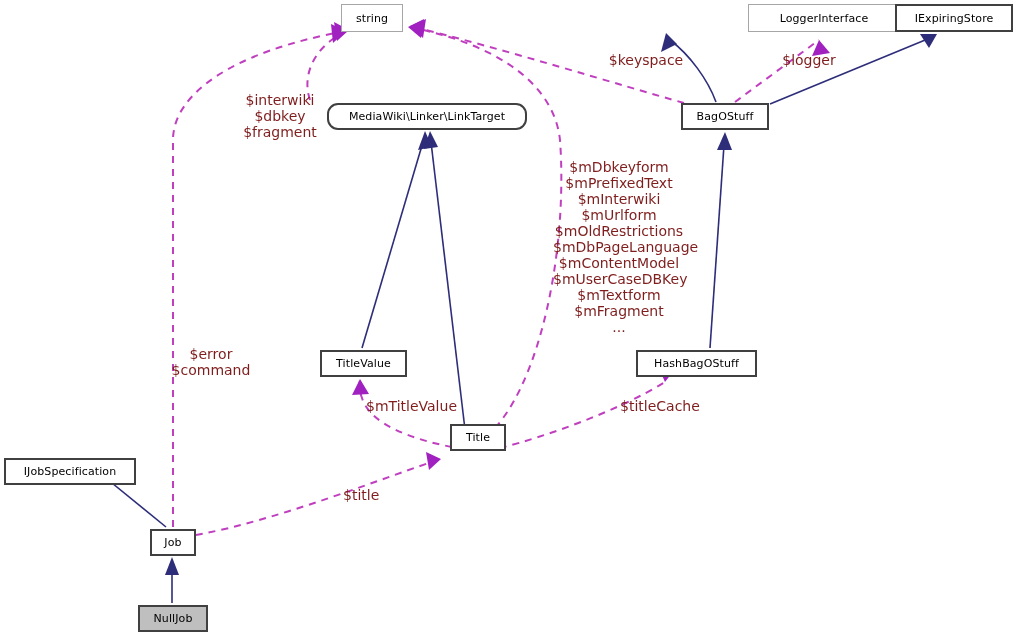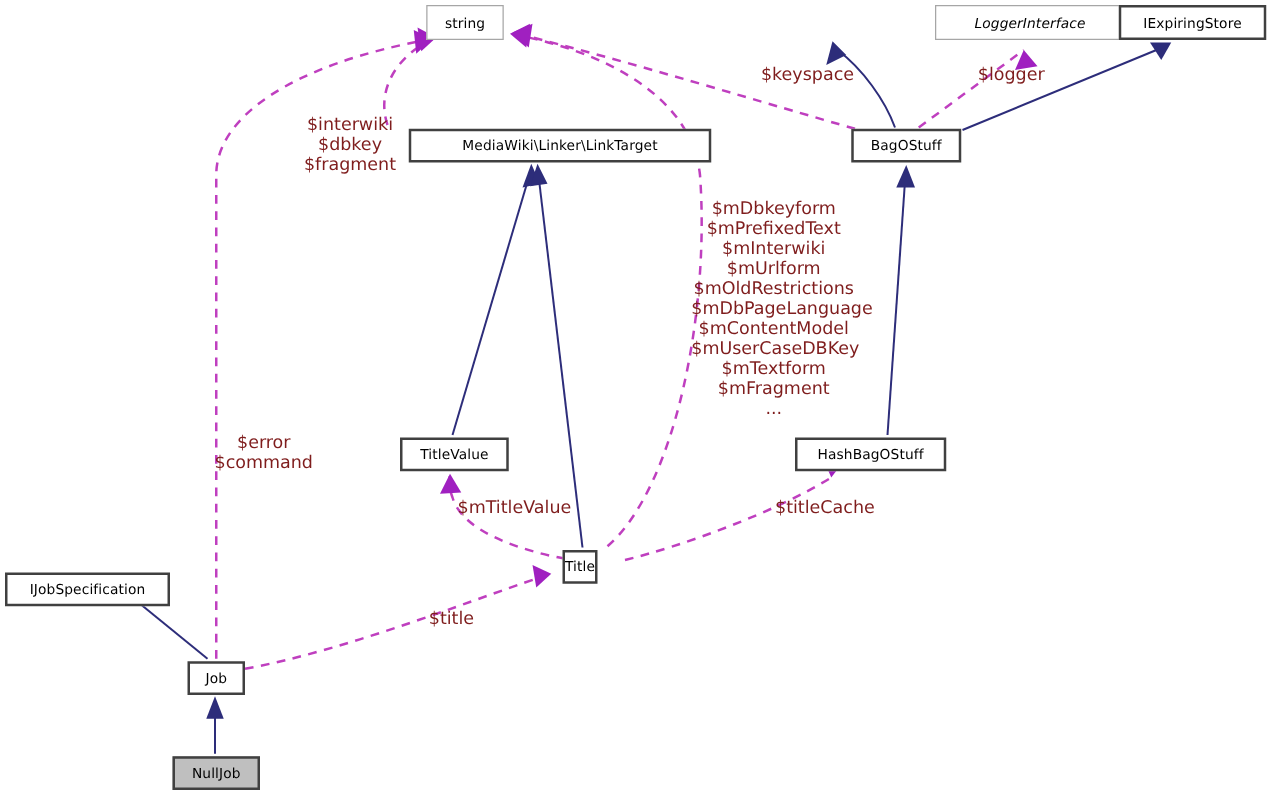--- a/index.html
+++ b/index.html
@@ -119,27 +119,27 @@
       <polygon points="430,131 424,149 438,147"></polygon>
       <polygon points="88,464 104,476 96,460"></polygon>
       <polygon points="172,557 165,575 179,575"></polygon>
       <polygon points="666,33 661,52 677,44"></polygon>
       <polygon points="937,34 920,34 929,48"></polygon>
       <polygon points="725,132 717,150 732,150"></polygon>
     </g>
   </svg>
 
   <div class="node thin" style="left:341px; top:4px;   width:62px;  height:28px;">string</div>
-  <div class="node thin" style="left:748px; top:4px;   width:152px; height:28px;font-style:italic;">LoggerInterface</div>
+  <div class="node thin" style="left:748px; top:4px;   width:152px; height:28px;">LoggerInterface</div>
   <div class="node thick" style="left:895px; top:4px;   width:118px; height:28px;">IExpiringStore</div>
-  <div class="node thick" style="left:327px; top:103px; width:242px; height:27px;">MediaWiki\Linker\LinkTarget</div>
+  <div class="node thick" style="left:327px; top:103px; width:200px; height:27px;border-radius:11px;">MediaWiki\Linker\LinkTarget</div>
   <div class="node thick" style="left:681px; top:103px; width:88px;  height:27px;">BagOStuff</div>
   <div class="node thick" style="left:320px; top:350px; width:87px;  height:27px;">TitleValue</div>
   <div class="node thick" style="left:636px; top:350px; width:121px; height:27px;">HashBagOStuff</div>
-  <div class="node thick" style="left:450px; top:440px; width:28px;  height:27px;">Title</div>
+  <div class="node thick" style="left:450px; top:424px; width:56px;  height:27px;">Title</div>
   <div class="node thick" style="left:4px;   top:458px; width:132px; height:27px;">IJobSpecification</div>
   <div class="node thick" style="left:150px; top:529px; width:46px;  height:27px;">Job</div>
   <div class="node filled" style="left:138px; top:605px; width:70px;  height:27px;">NullJob</div>
 
   <div class="edge-label" style="left:240px; top:92px;  width:80px;">$interwiki
 $dbkey
 $fragment</div>
   <div class="edge-label" style="left:606px; top:52px;  width:80px;">$keyspace</div>
   <div class="edge-label" style="left:779px; top:52px;  width:60px;">$logger</div>
   <div class="edge-label" style="left:553px; top:159px; width:132px;">$mDbkeyform

